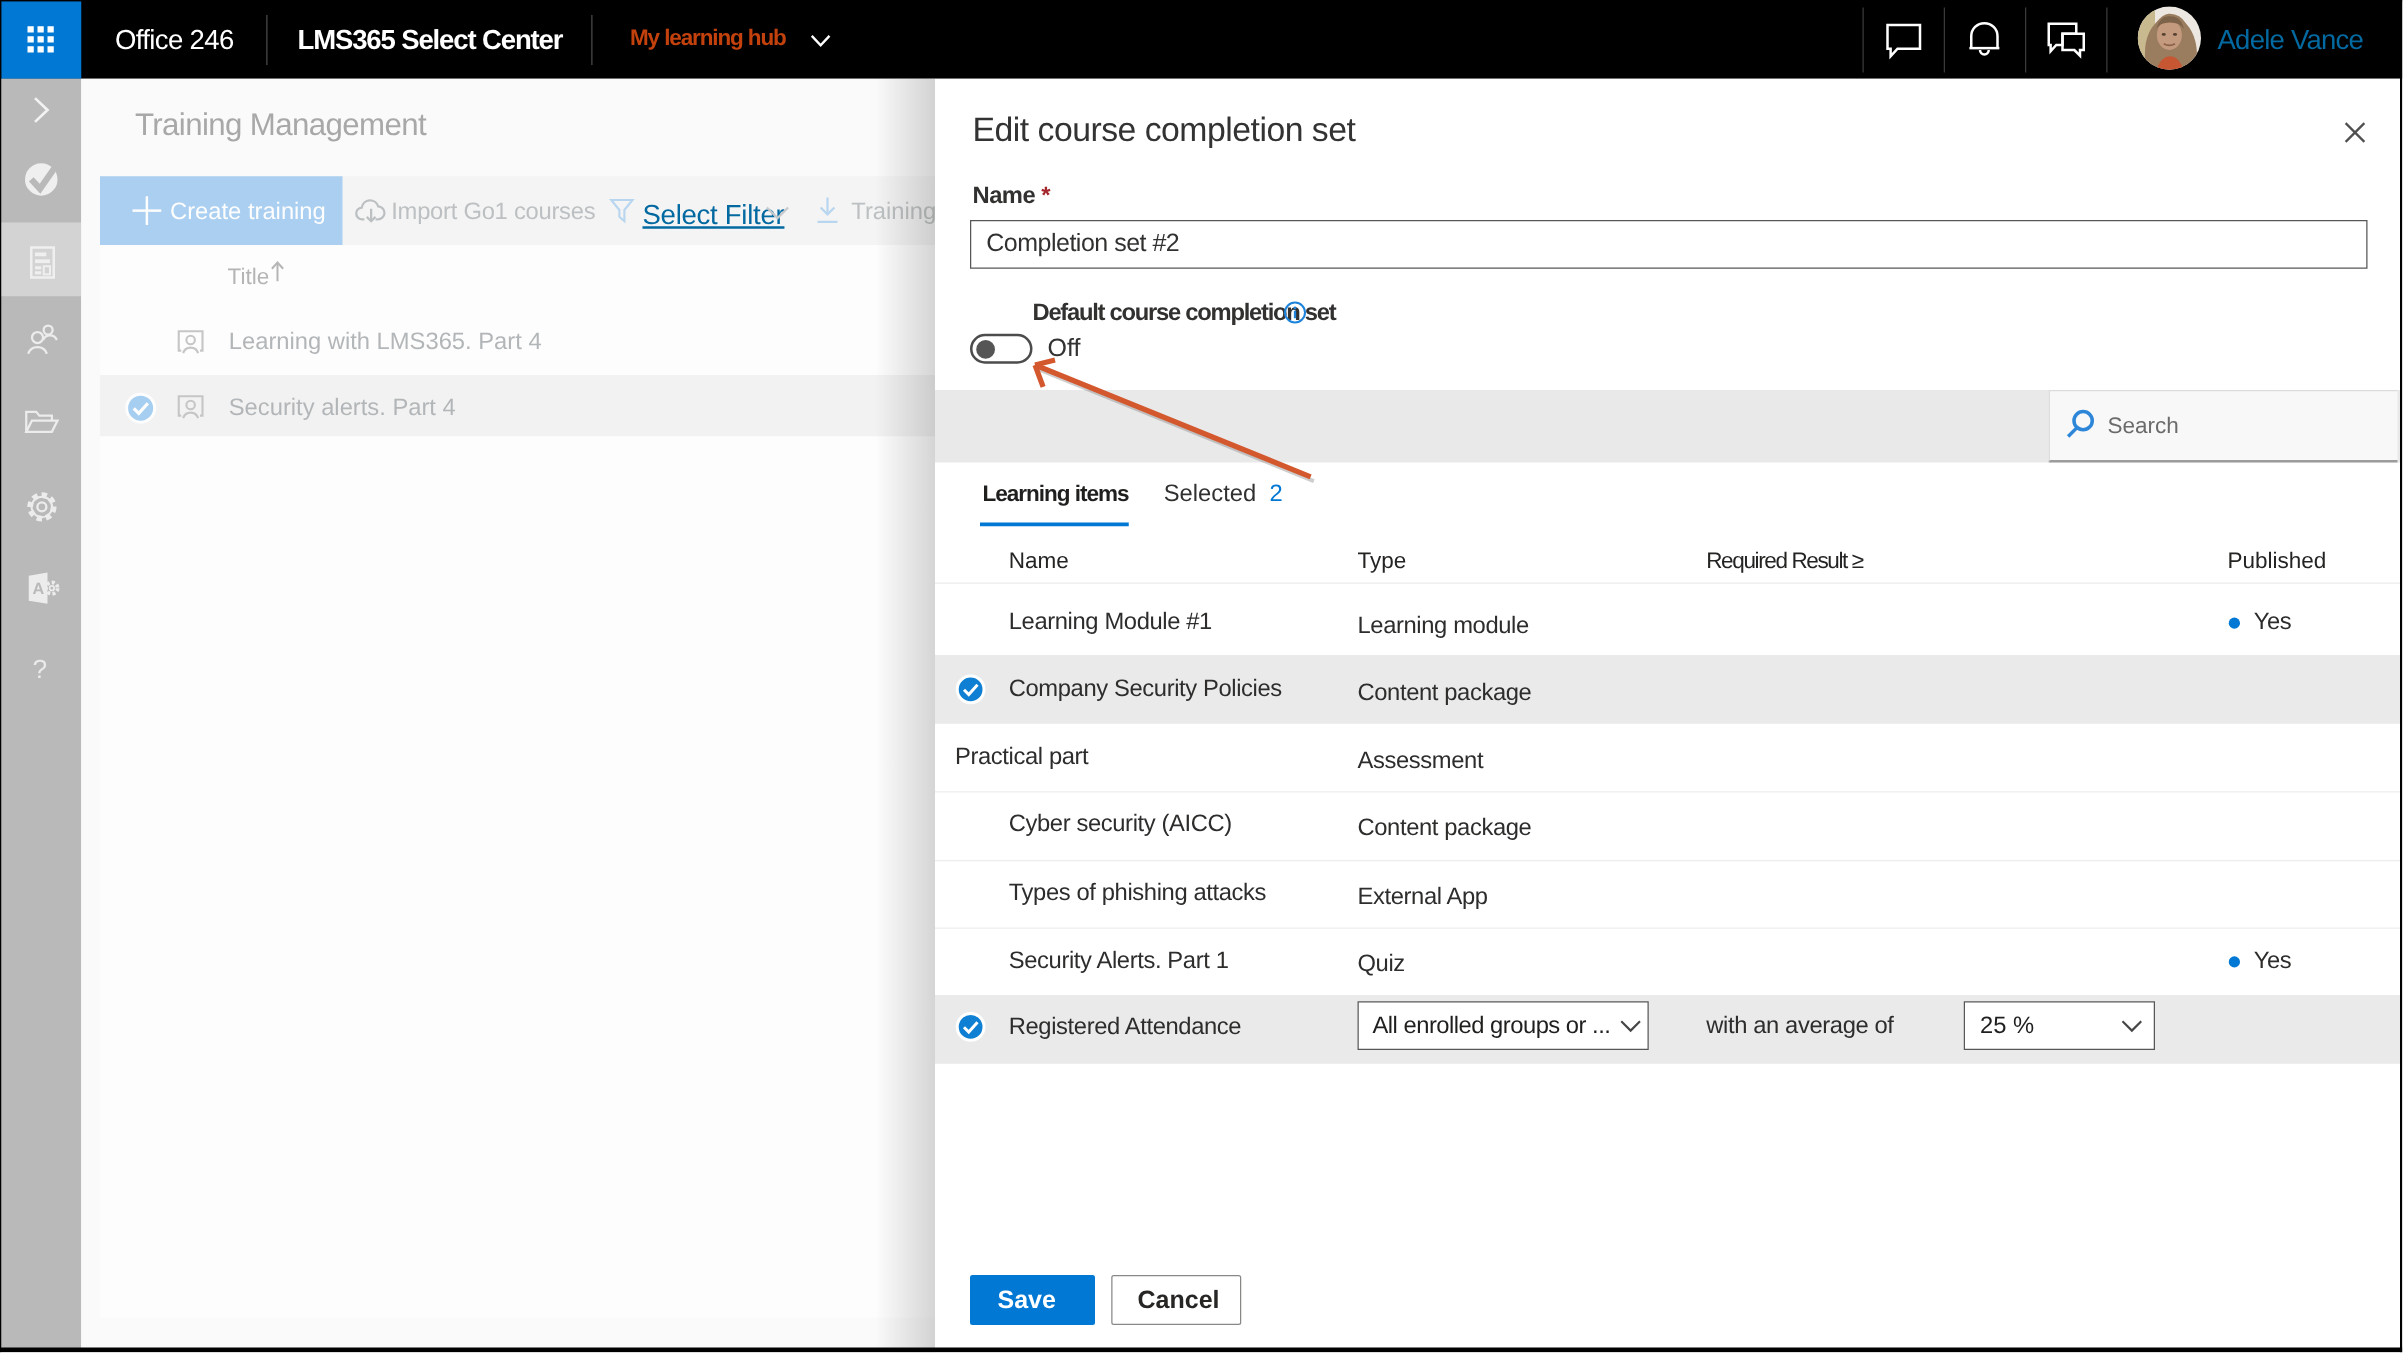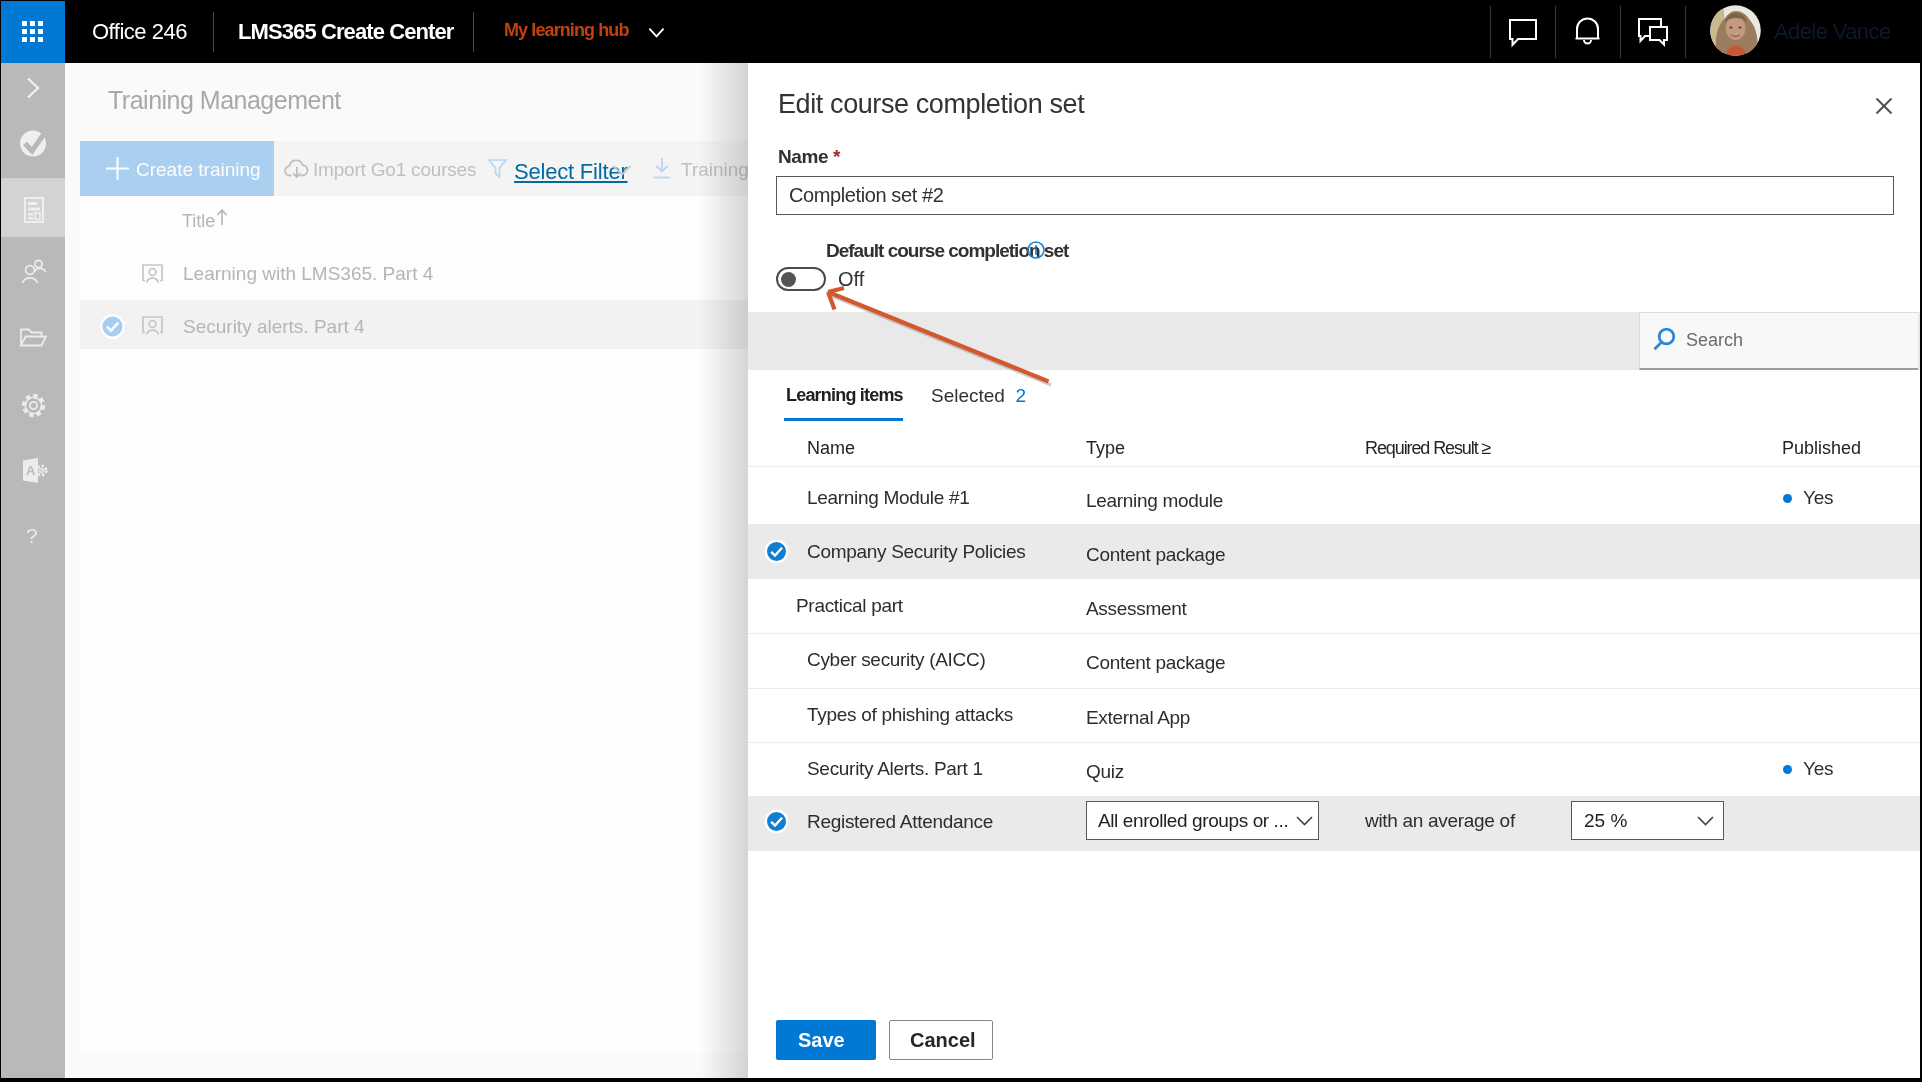--- a/index.html
+++ b/index.html
@@ -22,21 +22,21 @@
     <rect x="0" y="8" width="5" height="5"></rect>
         <rect x="8" y="8" width="5" height="5"></rect>
         <rect x="16" y="8" width="5" height="5"></rect>
     <rect x="0" y="16" width="5" height="5"></rect>
         <rect x="8" y="16" width="5" height="5"></rect>
         <rect x="16" y="16" width="5" height="5"></rect>
   </g>
 </svg>
 <div class="txt" style="left:92px;top:19px;font-size:22px;letter-spacing:-0.5px;color:#fff;">Office 246</div>
 <div class="abs" style="left:213px;top:12px;width:1px;height:40px;background:#4a4a4a;"></div>
-<div class="txt" style="left:238px;top:19px;font-size:22px;font-weight:700;letter-spacing:-0.9px;color:#fff;">LMS365 Create Center</div>
+<div class="txt" style="left:238px;top:19px;font-size:22px;font-weight:700;letter-spacing:-0.9px;color:#fff;">LMS365 Select Center</div>
 <div class="abs" style="left:473px;top:12px;width:1px;height:40px;background:#4a4a4a;"></div>
 <div class="txt" style="left:504px;top:20px;font-size:18px;letter-spacing:-0.9px;color:#c2410c;font-weight:bold;">My learning hub</div>
 <svg style="left:648px;top:27px;" width="17" height="11" viewBox="0 0 18 11">
   <polyline points="1.5,1.5 9,9.5 16.5,1.5" fill="none" stroke="#fff" stroke-width="2"></polyline>
 </svg>
 <div class="abs" style="left:1490px;top:6px;width:1px;height:52px;background:#3a3a3a;"></div>
 <div class="abs" style="left:1555px;top:6px;width:1px;height:52px;background:#3a3a3a;"></div>
 <div class="abs" style="left:1620px;top:6px;width:1px;height:52px;background:#3a3a3a;"></div>
 <div class="abs" style="left:1685px;top:6px;width:1px;height:52px;background:#3a3a3a;"></div>
 
@@ -66,21 +66,21 @@
     <rect x="0" y="0" width="14" height="51" fill="#c9b98f"></rect>
     <path d="M7,50 q-4,-24 7,-36 q7,-9 12,-8 q8,0 13,8 q11,12 8,36 z" fill="#9a7c5e"></path>
     <ellipse cx="25.5" cy="23" rx="10" ry="12" fill="#c49a7e"></ellipse>
     <path d="M15,18 q3,-11 11,-10 q9,0 11,10 q-3,-5 -11,-5 q-8,0 -11,5" fill="#7d6349"></path>
     <path d="M15,51 q4,-11 11,-11 q7,0 11,11 z" fill="#c75632"></path>
     <ellipse cx="21" cy="22.5" rx="1.6" ry="1.1" fill="#54402f"></ellipse>
     <ellipse cx="30" cy="22.5" rx="1.6" ry="1.1" fill="#54402f"></ellipse>
     <path d="M21,30 q4.5,2.6 9,0" fill="none" stroke="#8c5f49" stroke-width="1.3"></path>
   </g>
 </svg>
-<div class="txt" style="left:1774px;top:19px;font-size:22px;letter-spacing:-0.6px;color:#0f172a;">Adele Vance</div>
+<div class="txt" style="left:1774px;top:19px;font-size:22px;letter-spacing:-0.6px;color:#0369a1;">Adele Vance</div>
 
 <div class="abs" style="left:0;top:63px;width:65px;height:1016px;background:#b9b9b9;"></div>
 <div class="abs" style="left:0;top:178px;width:65px;height:59px;background:#d3d3d3;"></div>
 <svg style="left:26px;top:77px;" width="14" height="22" viewBox="0 0 14 22">
   <polyline points="2,1.5 12,11 2,20.5" fill="none" stroke="#f2f2f2" stroke-width="2.2"></polyline>
 </svg>
 
 <svg style="left:20px;top:130px;" width="27" height="27" viewBox="0 0 27 27">
   <circle cx="13" cy="13.5" r="13" fill="#efefef"></circle>
   <polyline points="5,13.5 12,21 26,1" fill="none" stroke="#b9b9b9" stroke-width="5"></polyline>
@@ -237,21 +237,21 @@
 <div class="txt" style="left:1803px;top:487px;font-size:19px;letter-spacing:-0.3px;color:#2e2d2c;">Yes</div>
 
 <div class="abs" style="left:748px;top:524px;width:1172px;height:55px;background:#eaeaea;"></div>
 <svg style="left:764px;top:539px;" width="25" height="25" viewBox="0 0 25 25">
   <circle cx="12.5" cy="12.5" r="10.7" fill="#0e7fd2" stroke="#fff" stroke-width="2.4"></circle>
   <polyline points="7.2,12.8 11,16.6 18,8.8" fill="none" stroke="#fff" stroke-width="2.4"></polyline>
 </svg>
 <div class="txt" style="left:807px;top:541px;font-size:19px;letter-spacing:-0.3px;color:#2e2d2c;">Company Security Policies</div>
 <div class="txt" style="left:1086px;top:544px;font-size:19px;letter-spacing:-0.3px;color:#2e2d2c;">Content package</div>
 
-<div class="txt" style="left:796px;top:595px;font-size:19px;letter-spacing:-0.3px;color:#2e2d2c;">Practical part</div>
+<div class="txt" style="left:764px;top:595px;font-size:19px;letter-spacing:-0.3px;color:#2e2d2c;">Practical part</div>
 <div class="txt" style="left:1086px;top:598px;font-size:19px;letter-spacing:-0.3px;color:#2e2d2c;">Assessment</div>
 <div class="abs" style="left:748px;top:633px;width:1172px;height:1px;background:#ededed;"></div>
 
 <div class="txt" style="left:807px;top:649px;font-size:19px;letter-spacing:-0.3px;color:#2e2d2c;">Cyber security (AICC)</div>
 <div class="txt" style="left:1086px;top:652px;font-size:19px;letter-spacing:-0.3px;color:#2e2d2c;">Content package</div>
 <div class="abs" style="left:748px;top:688px;width:1172px;height:1px;background:#ededed;"></div>
 
 <div class="txt" style="left:807px;top:704px;font-size:19px;letter-spacing:-0.3px;color:#2e2d2c;">Types of phishing attacks</div>
 <div class="txt" style="left:1086px;top:707px;font-size:19px;letter-spacing:-0.3px;color:#2e2d2c;text-align:center;">External App</div>
 <div class="abs" style="left:748px;top:742px;width:1172px;height:1px;background:#ededed;"></div>

